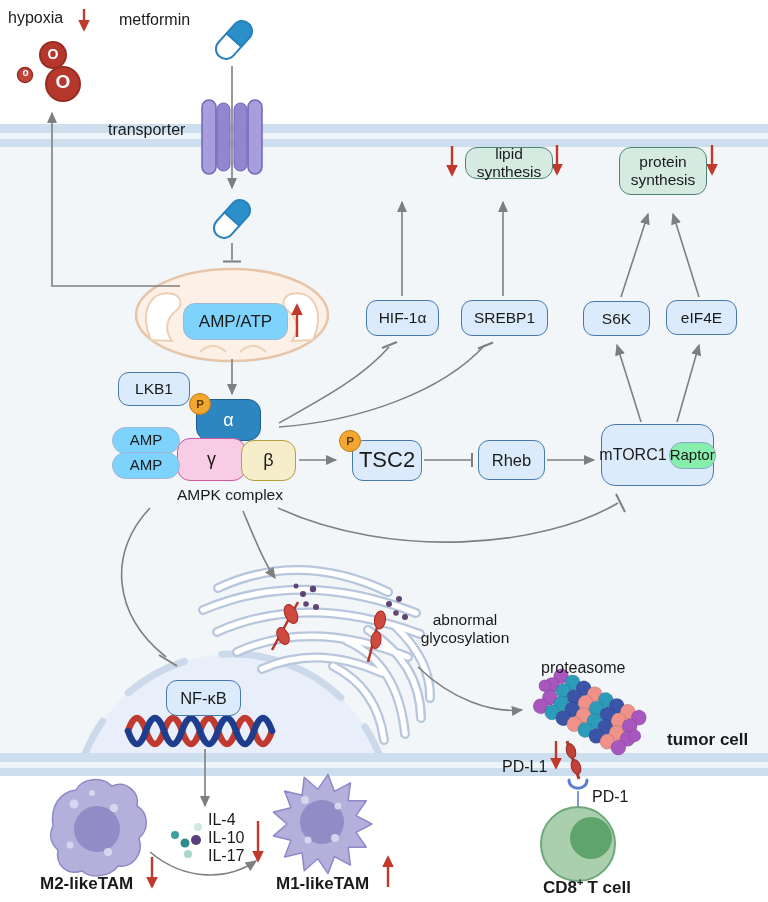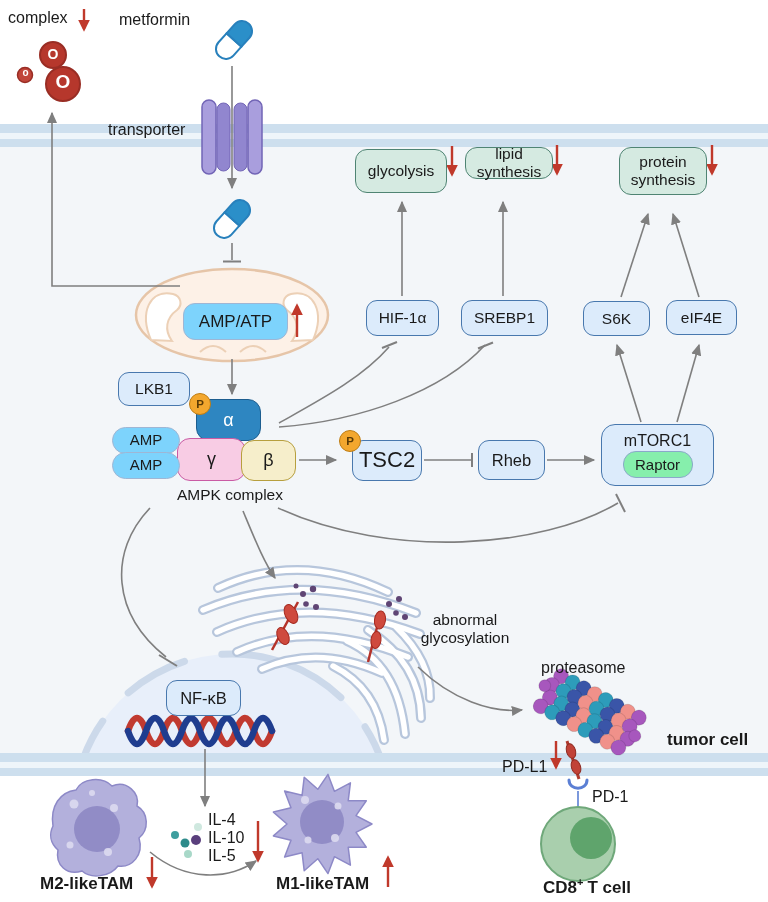--- a/index.html
+++ b/index.html
@@ -16,21 +16,21 @@
   .alpha{background:#2e86c1;border-color:#1c5d8f;color:#ffffff;font-size:18px;border-radius:13px;}
   .gammab{background:#f8cce4;border-color:#c95ba4;font-size:18px;border-radius:13px;}
   .betab{background:#f6eecb;border-color:#b79f3e;font-size:18px;border-radius:13px;}
   .pcirc{position:absolute;width:22px;height:22px;border-radius:50%;background:#f3a72e;border:1.6px solid #bf7d13;
          display:flex;align-items:center;justify-content:center;font-size:11.5px;font-weight:bold;color:#5a3a05;
          box-sizing:border-box;z-index:4;}
   .lbl{position:absolute;z-index:3;font-size:16px;white-space:nowrap;}
   .wrap{white-space:normal;text-align:center;line-height:1.15;}
   .bold{font-weight:bold;font-size:17px;}
   .white{color:#ffffff;font-weight:bold;}
-  .mtorc{flex-direction:column;gap:2px;}
+  .mtorc{flex-direction:row;gap:2px;}
   .raptor{width:68px;height:25px;border:1.4px solid #8aa9c9;background:#86efac;border-radius:13px;
           display:flex;align-items:center;justify-content:center;font-size:15px;}
   sup{font-size:11px;}
 </style>
 </head>
 <body>
 
 <div id="canvas">
 
 <svg id="shapes" width="768" height="902" viewBox="0 0 768 902">
@@ -280,39 +280,38 @@
     <line x1="452" y1="146" x2="452" y2="174" marker-end="url(#mr)"></line>
     <line x1="557" y1="145" x2="557" y2="173" marker-end="url(#mr)"></line>
     <line x1="712" y1="145" x2="712" y2="173" marker-end="url(#mr)"></line>
     <line x1="258" y1="821" x2="258" y2="860" marker-end="url(#mr)"></line>
     <line x1="556" y1="741" x2="556" y2="767" marker-end="url(#mr)"></line>
     <line x1="152" y1="857" x2="152" y2="886" marker-end="url(#mr)"></line>
     <line x1="388" y1="887" x2="388" y2="858" marker-end="url(#mr)"></line>
   </g>
 </svg>
 
-<div class="lbl" style="left:8px;top:9px;">complex</div>
+<div class="lbl" style="left:8px;top:9px;">hypoxia</div>
 <div class="lbl" style="left:119px;top:11px;">metformin</div>
 <div class="lbl" style="left:108px;top:121px;">transporter</div>
 <div class="lbl white" style="left:51px;top:71px;width:24px;text-align:center;font-size:19px;">O</div>
 <div class="lbl white" style="left:45px;top:46px;width:16px;text-align:center;font-size:14px;">O</div>
 <div class="lbl white" style="left:21px;top:67px;width:9px;text-align:center;font-size:10px;">o</div>
 
 <div class="box ltblue" style="left:183px;top:303px;width:105px;height:37px;font-size:17px;border-radius:12px;">AMP/ATP</div>
 
 <div class="box" style="left:118px;top:372px;width:72px;height:34px;">LKB1</div>
 <div class="pcirc" style="left:189px;top:393px;">P</div>
 <div class="box alpha" style="left:196px;top:399px;width:65px;height:42px;">α</div>
 <div class="box gammab" style="left:177px;top:438px;width:69px;height:43px;">γ</div>
 <div class="box betab" style="left:241px;top:440px;width:55px;height:41px;">β</div>
 <div class="box ltblue pill" style="left:112px;top:427px;width:68px;height:27px;font-size:15px;">AMP</div>
 <div class="box ltblue pill" style="left:112px;top:452px;width:68px;height:27px;font-size:15px;">AMP</div>
 <div class="lbl" style="left:158px;top:486px;width:144px;text-align:center;font-size:15.5px;">AMPK complex</div>
 
-<div class="box green" style="left:355px;top:149px;width:92px;height:44px;">glycolysis</div>
 <div class="box green wrap" style="left:465px;top:147px;width:88px;height:32px;">lipid synthesis</div>
 <div class="box green wrap" style="left:619px;top:147px;width:88px;height:48px;">protein synthesis</div>
 
 <div class="box" style="left:366px;top:300px;width:73px;height:36px;">HIF-1α</div>
 <div class="box" style="left:461px;top:300px;width:87px;height:36px;">SREBP1</div>
 <div class="box" style="left:583px;top:301px;width:67px;height:35px;">S6K</div>
 <div class="box" style="left:666px;top:300px;width:71px;height:35px;">eIF4E</div>
 
 <div class="pcirc" style="left:339px;top:430px;">P</div>
 <div class="box" style="left:352px;top:440px;width:70px;height:41px;font-size:22px;">TSC2</div>
@@ -325,21 +324,21 @@
 <div class="box" style="left:166px;top:680px;width:75px;height:36px;font-size:16.5px;">NF-κB</div>
 
 <div class="lbl wrap" style="left:411px;top:611px;width:108px;font-size:15.5px;">abnormal glycosylation</div>
 <div class="lbl" style="left:541px;top:659px;">proteasome</div>
 <div class="lbl bold" style="left:667px;top:730px;">tumor cell</div>
 <div class="lbl" style="left:502px;top:758px;">PD-L1</div>
 <div class="lbl" style="left:592px;top:788px;">PD-1</div>
 
 <div class="lbl" style="left:208px;top:811px;">IL-4</div>
 <div class="lbl" style="left:208px;top:829px;">IL-10</div>
-<div class="lbl" style="left:208px;top:847px;">IL-5</div>
+<div class="lbl" style="left:208px;top:847px;">IL-17</div>
 
 <div class="lbl bold" style="left:40px;top:874px;">M2-likeTAM</div>
 <div class="lbl bold" style="left:276px;top:874px;">M1-likeTAM</div>
 <div class="lbl bold" style="left:532px;top:876px;width:110px;text-align:center;">
   <span>CD8</span><sup>+</sup><span style="margin-left:4px;">T cell</span>
 </div>
 
 </div>
 
 </body></html>

